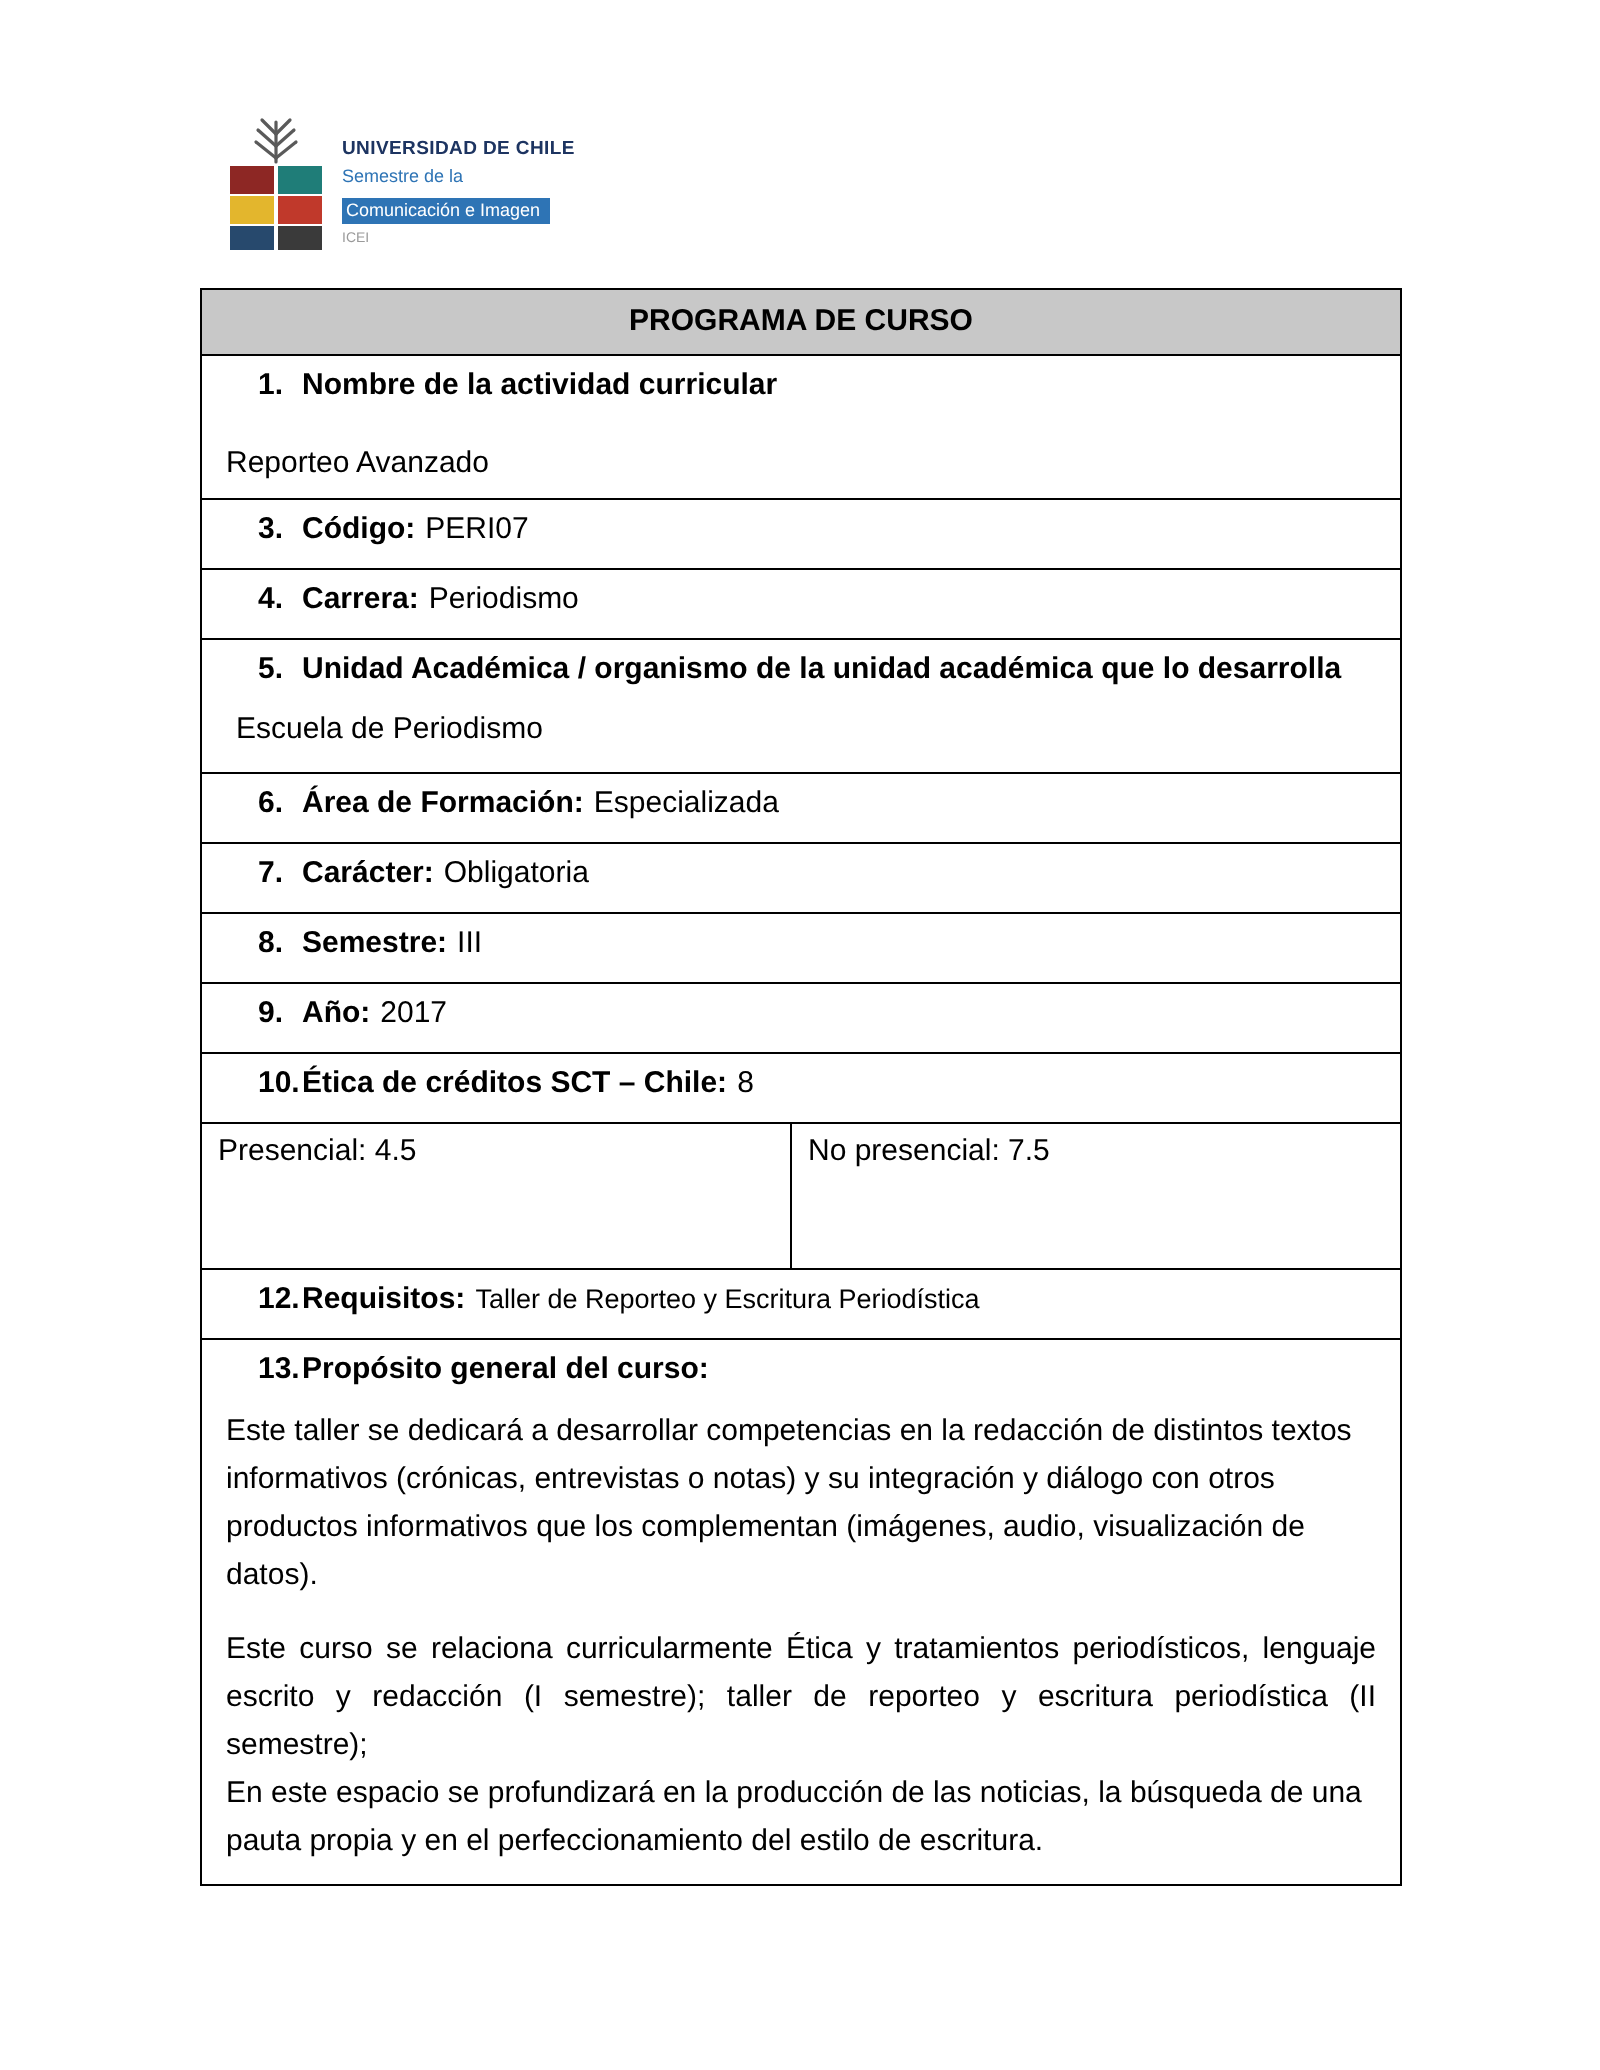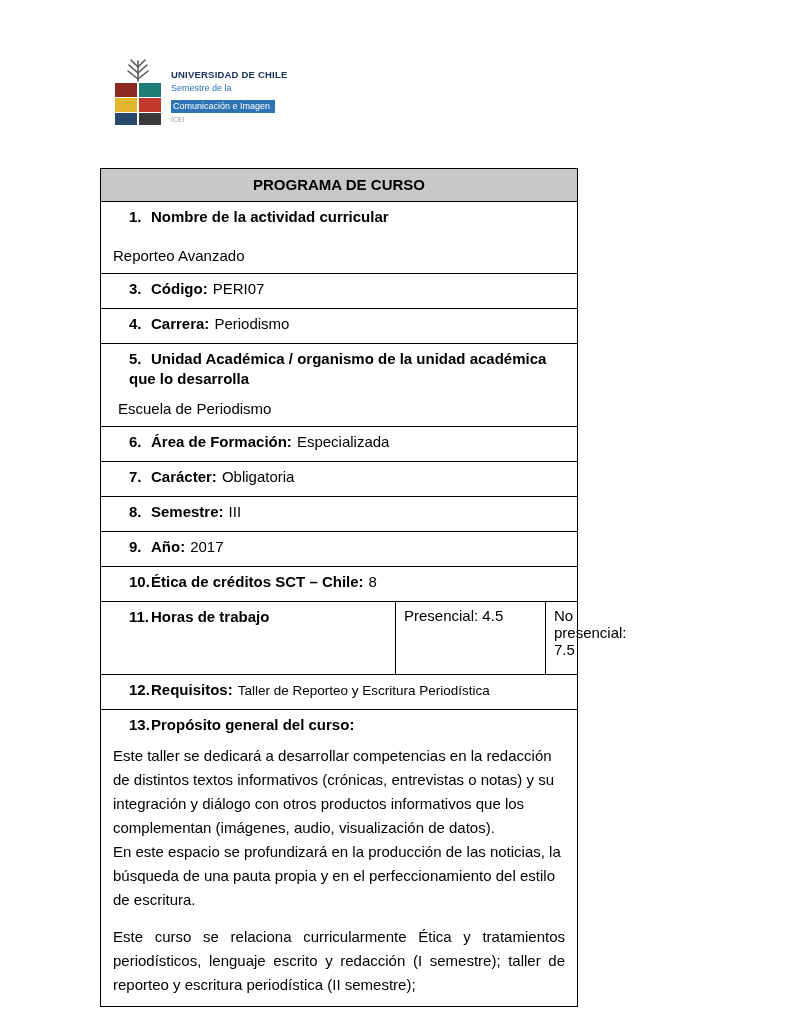--- a/index.html
+++ b/index.html
@@ -17,21 +17,21 @@
   .logo { position:absolute; left:114px; top:56px; display:flex; gap:9px; align-items:flex-start; }
   .emblem { display:block; flex:0 0 auto; }
   .logo-text { padding-top:13px; line-height:1.25; }
   .logo-line1 { color:#1d3461; font-weight:bold; font-size:9.5px; letter-spacing:.2px; }
   .logo-line2 { color:#2e74b5; font-size:9px; margin-top:2px; }
   .logo-line3 { display:inline-block; background:#2e74b5; color:#ffffff; font-size:9px; padding:1px 5px 1px 2px; margin-top:1px; }
   .logo-line4 { color:#9a9a9a; font-size:7px; margin-top:2px; }
 
   
   .course-table {
-    position:absolute; left:100px; top:168px; width:478px;
+    position:absolute; left:100px; top:144px; width:601px;
     border:1px solid #000; background:#fff; font-size:15px;
   }
   .trow { border-bottom:1px solid #000; padding:5px 12px 7px 12px; }
   .trow:last-child { border-bottom:0; }
   .trow-header { background:#c8c8c8; text-align:center; font-weight:bold; padding:7px 0 8px 0; }
   .numline { padding-left:16px; line-height:20px; }
   .num { display:inline-block; min-width:22px; font-weight:bold; }
   .blabel { font-weight:bold; }
   .ival { margin-left:5px; }
   .freeval { line-height:20px; }
@@ -123,36 +123,33 @@
 
     <div class="trow rstd">
       <div class="numline"><span class="num">9.</span><span class="blabel">Año:</span><span class="ival">2017</span></div>
     </div>
 
     <div class="trow rstd">
       <div class="numline"><span class="num">10.</span><span class="blabel">Ética de créditos SCT – Chile:</span><span class="ival">8</span></div>
     </div>
 
     <div class="trow r11">
-      <div class="cell cell-first">
-        <div class="numline"><span class="num">11.</span><span class="blabel">Horas de trabajo</span></div>
-      </div>
       <div class="cell">
         <span>Presencial: 4.5</span>
       </div>
       <div class="cell">
         <span>No presencial: 7.5</span>
       </div>
     </div>
 
     <div class="trow rstd r12">
       <div class="numline"><span class="num">12.</span><span class="blabel">Requisitos:</span><span class="ival">Taller de Reporteo y Escritura Periodística</span></div>
     </div>
 
     <div class="trow r13">
       <div class="numline"><span class="num">13.</span><span class="blabel">Propósito general del curso:</span></div>
       <p class="para para-first">Este taller se dedicará a desarrollar competencias en la redacción de distintos textos informativos (crónicas, entrevistas o notas) y su integración y diálogo con otros productos informativos que los complementan (imágenes, audio, visualización de datos).</p>
+      <p class="para para-justify">Este curso se relaciona curricularmente Ética y tratamientos periodísticos, lenguaje escrito y redacción (I semestre); taller de reporteo y escritura periodística (II semestre);</p>
       <p class="para">En este espacio se profundizará en la producción de las noticias, la búsqueda de una pauta propia y en el perfeccionamiento del estilo de escritura.</p>
-      <p class="para para-justify">Este curso se relaciona curricularmente Ética y tratamientos periodísticos, lenguaje escrito y redacción (I semestre); taller de reporteo y escritura periodística (II semestre);</p>
     </div>
 
   </div>
 </div>
 
 </body></html>

